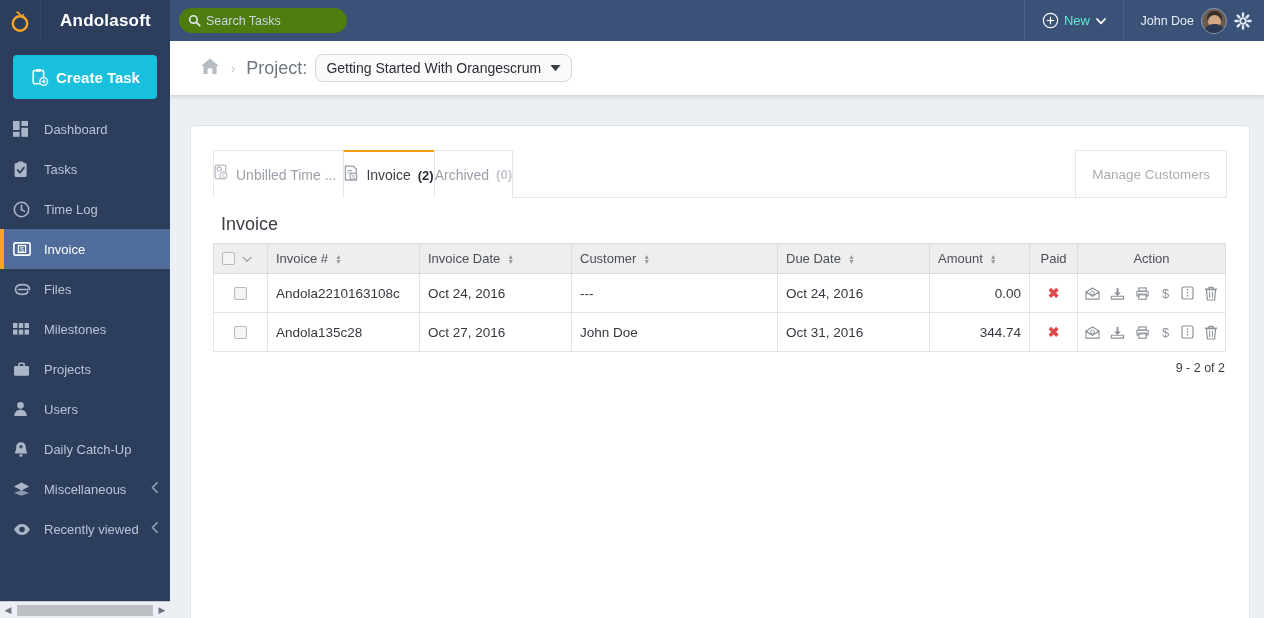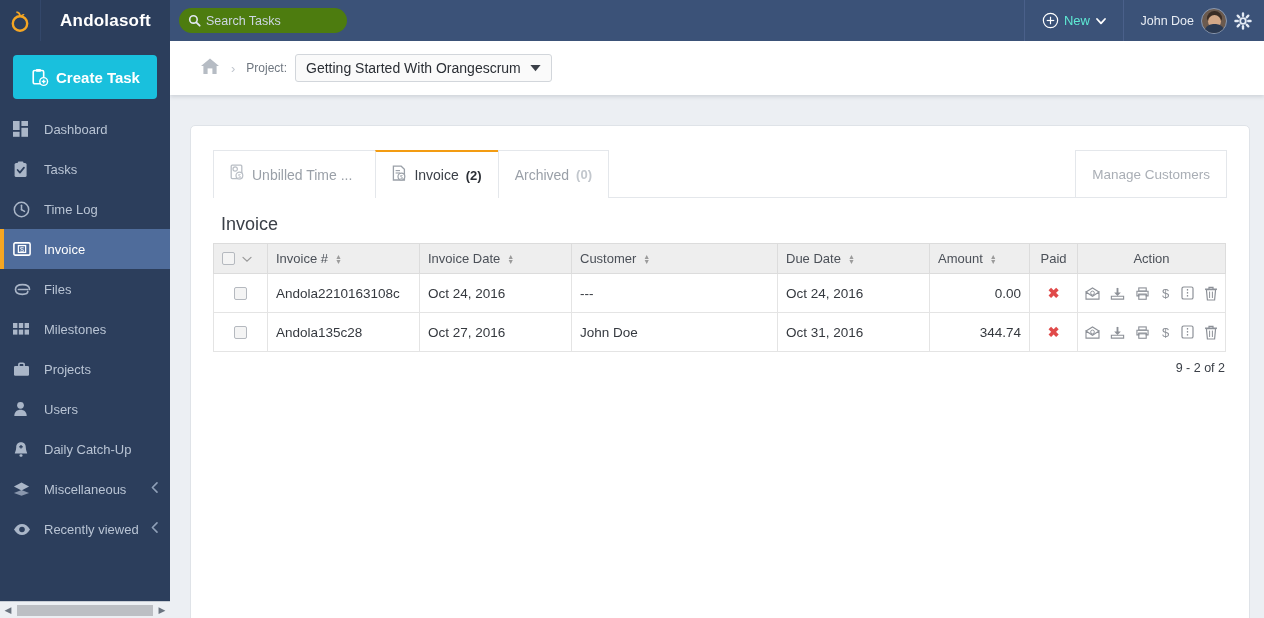--- a/index.html
+++ b/index.html
@@ -114,24 +114,24 @@
   #crumbbar {
     position: absolute; top: 41px; left: 170px;
     width: 1094px; height: 54px;
     background: #ffffff;
     display: flex; align-items: center;
     padding-left: 30px;
     box-shadow: 0 2px 4px rgba(60,70,90,.16);
     z-index: 10;
   }
   #crumb-sep { color: #bfc5cd; font-size: 13px; margin: 0 11px; }
-  #crumb-project-label { color: #6f7780; font-size: 12px; margin-right: 8px; }
+  #crumb-project-label { color: #6f7780; font-size: 18px; margin-right: 8px; }
   #project-select {
     height: 28px; background: #fafafa;
-    border: 1px solid #d2d6db; border-radius: 3px;
+    border: 1px solid #d2d6db; border-radius: 8px;
     display: flex; align-items: center; gap: 9px;
     padding: 0 10px; cursor: pointer;
   }
   #project-select-text { color: #2b2f35; font-size: 14px; }
 
   
   #main {
     position: absolute; top: 95px; left: 170px;
     width: 1094px; height: 523px;
     background: #eceff3;
@@ -146,21 +146,21 @@
   }
 
   
   #tabstrip {
     position: relative; height: 48px; margin: 24px 22px 0 22px;
     border-bottom: 1px solid #e4e7eb;
     display: flex; align-items: stretch;
   }
   .tab {
     height: 48px; display: flex; align-items: center; gap: 7px;
-    padding: 0 16px;
+    padding: 0 0;
     border: 1px solid #e4e7eb; border-bottom: none;
     background: #ffffff; cursor: pointer; position: relative;
     margin-bottom: -1px;
   }
   .tab + .tab { margin-left: -1px; }
   .tab.active { border-top: 2px solid #f39c12; }
   .tab-label { font-size: 14px; color: #9aa0a8; white-space: nowrap; }
   .tab.active .tab-label { color: #3b4048; }
   .tab-count { font-size: 13px; color: #c2c7cd; font-weight: bold; }
   .tab.active .tab-count { color: #2b2f35; }

